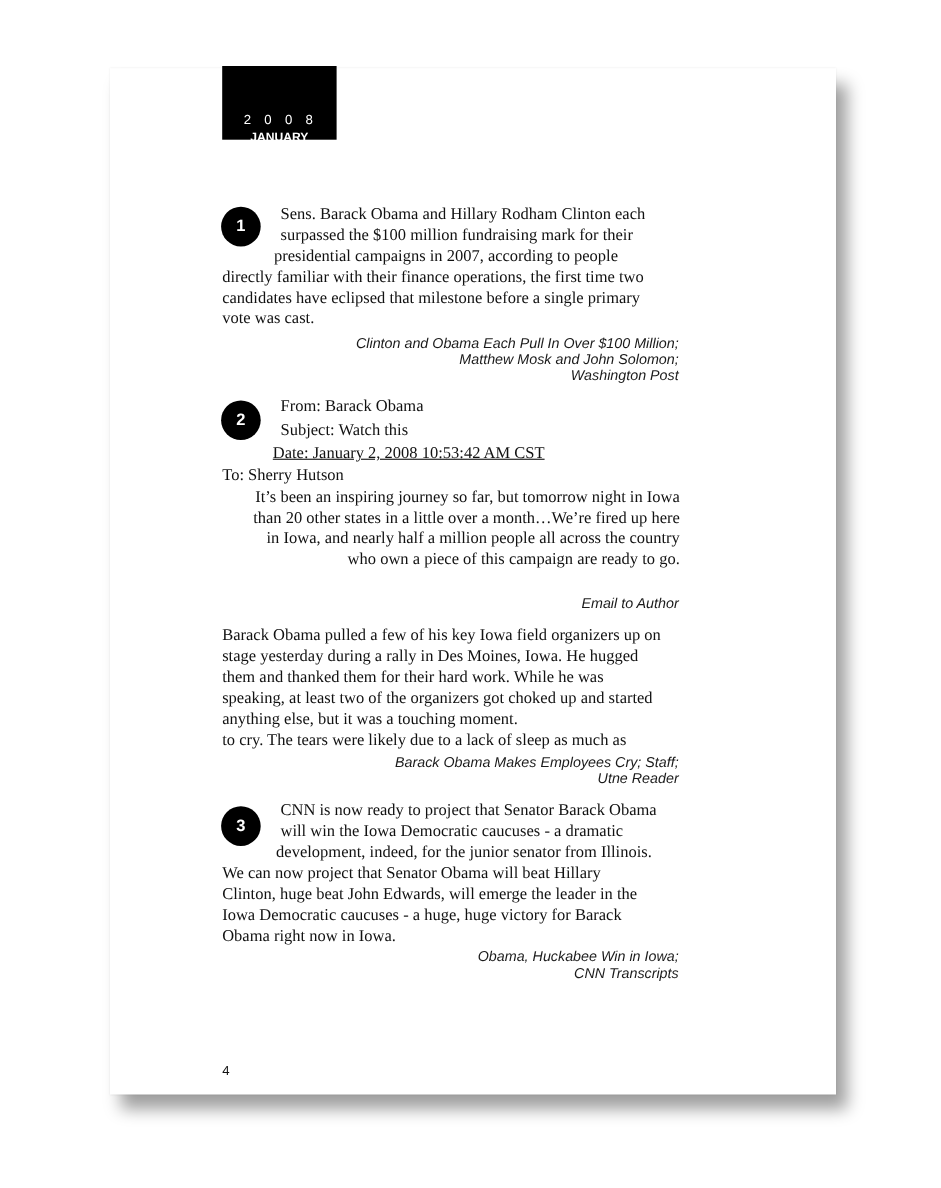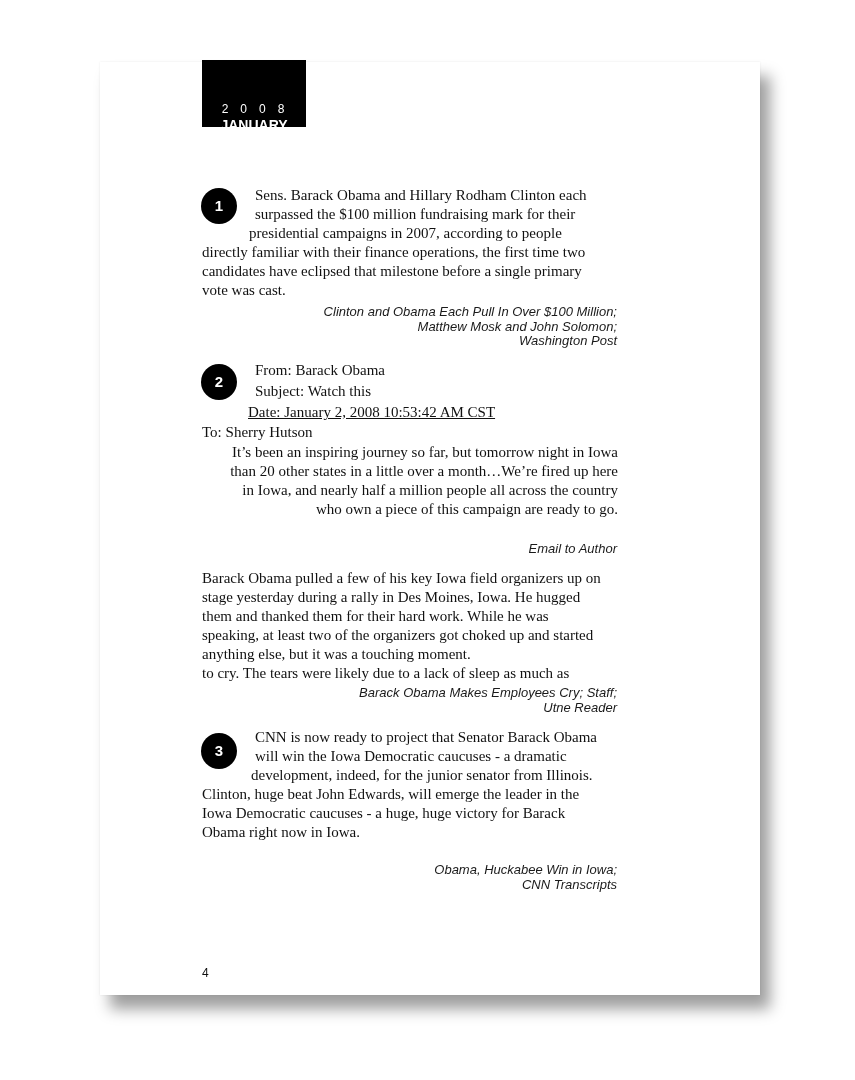--- a/index.html
+++ b/index.html
@@ -44,21 +44,21 @@
     font-size: 12px;
     letter-spacing: 12px;
     padding-left: 10px;
     line-height: 14px;
   }
   .date-month {
     position: absolute;
     left: 0;
     right: 0;
     top: 58px;
-    font-size: 14px;
+    font-size: 11px;
     font-weight: bold;
     line-height: 15px;
   }
   .entry {
     position: absolute;
     left: 102px;
     width: 416px;
     font-family: "Liberation Serif", serif;
     font-size: 15px;
     line-height: 19px;
@@ -152,20 +152,21 @@
     <div class="cite" style="top:624px;">
       <div>Barack Obama Makes Employees Cry; Staff;</div>
       <div>Utne Reader</div>
     </div>
 
     <div class="num-badge" style="left:101px; top:671px;">3</div>
     <div class="entry" style="top:666px;">
       <div class="line" style="padding-left:53px;">CNN is now ready to project that Senator Barack Obama</div>
       <div class="line" style="padding-left:53px;">will win the Iowa Democratic caucuses - a dramatic</div>
       <div class="line" style="padding-left:49px;">development, indeed, for the junior senator from Illinois.</div>
+      <div class="line">We can now project that Senator Obama will beat Hillary</div>
       <div class="line">Clinton, huge beat John Edwards, will emerge the leader in the</div>
       <div class="line">Iowa Democratic caucuses - a huge, huge victory for Barack</div>
       <div class="line">Obama right now in Iowa.</div>
     </div>
     <div class="cite" style="top:801px;">
       <div>Obama, Huckabee Win in Iowa;</div>
       <div>CNN Transcripts</div>
     </div>
 
     <div class="page-number">4</div>

